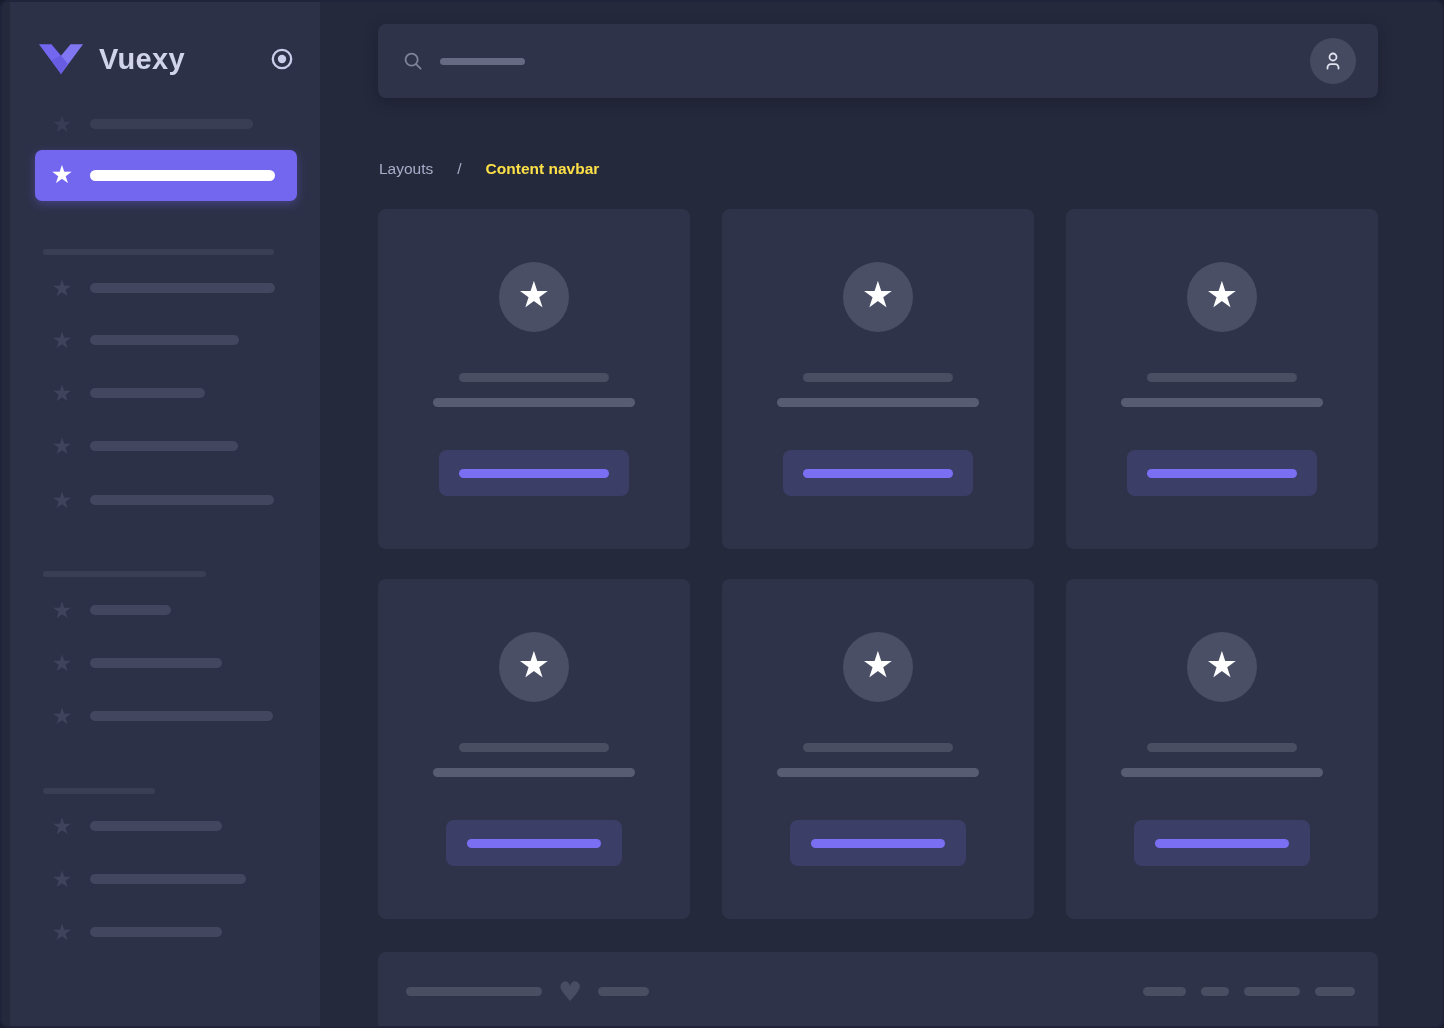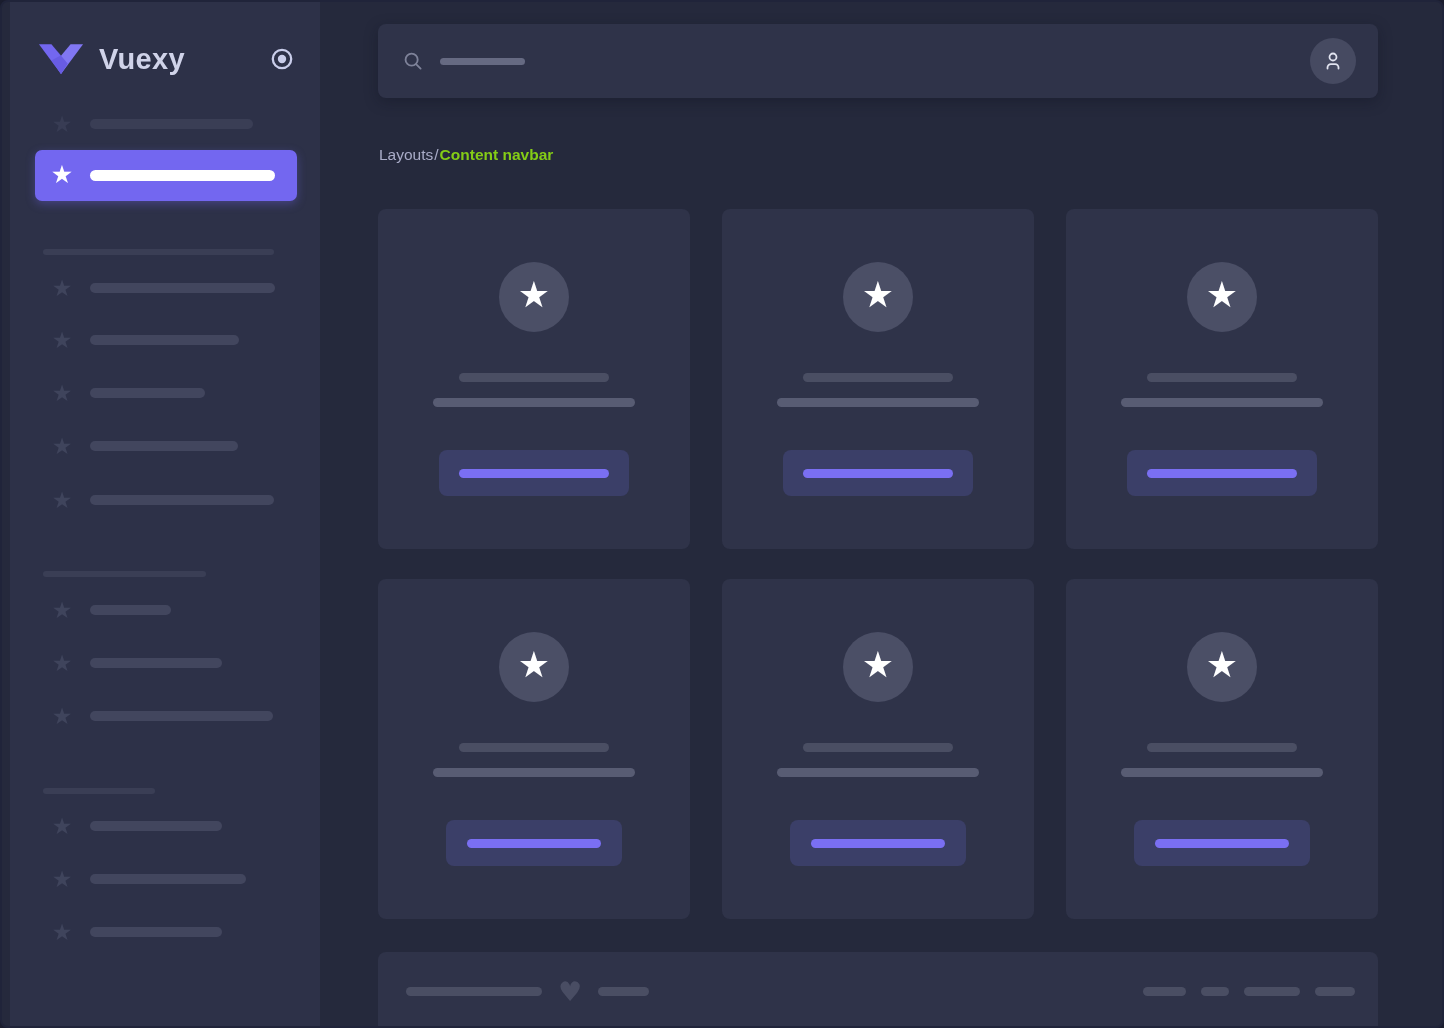--- a/index.html
+++ b/index.html
@@ -23,23 +23,23 @@
   .nav-active .nav-bar{left:55px;top:20px;height:11px;border-radius:6px;background:#ffffff;}
   .section-bar{position:absolute;left:33px;height:6px;border-radius:3px;background:#3a3e55;}
   
   .main{position:absolute;left:310px;top:0;right:0;bottom:0;}
   .navbar{position:absolute;left:66px;top:22px;width:1000px;height:74px;box-sizing:border-box;
     background:#2f3349;border-radius:8px;box-shadow:0 4px 14px rgba(14,17,32,.35);
     display:flex;align-items:center;padding:0 22px 0 24px;}
   .search-icon{display:flex;cursor:pointer;}
   .search-bar{width:85px;height:7px;border-radius:3.5px;background:#666a82;margin-left:16px;cursor:text;}
   .avatar{margin-left:auto;width:46px;height:46px;border-radius:50%;background:#464a61;display:flex;align-items:center;justify-content:center;cursor:pointer;}
-  .breadcrumb{position:absolute;left:67px;top:144px;display:flex;align-items:center;gap:1px;font-size:15.5px;color:#a9acc8;}
+  .breadcrumb{position:absolute;left:67px;top:158px;display:flex;align-items:center;gap:24px;font-size:15.5px;color:#a9acc8;}
   .breadcrumb .sep{color:#9success0a3bd;}
-  .breadcrumb .current{color:#84cc16;font-weight:700;}
+  .breadcrumb .current{color:#fde047;font-weight:700;}
   
   .grid{position:absolute;left:66px;top:207px;width:1000px;display:grid;grid-template-columns:repeat(3,1fr);column-gap:32px;row-gap:30px;}
   .card{position:relative;height:340px;background:#2f3349;border-radius:8px;}
   .card-circle{position:absolute;top:53px;left:50%;transform:translateX(-50%);width:70px;height:70px;border-radius:50%;background:#4b4f66;display:flex;align-items:center;justify-content:center;}
   .card-star{font-size:36px;line-height:1;color:#ffffff;font-family:"DejaVu Sans",sans-serif;padding-bottom:4px;}
   .card-line{position:absolute;left:50%;transform:translateX(-50%);height:9px;border-radius:4.5px;}
   .card-line1{top:164px;background:#4a4e63;}
   .card-line2{top:189px;background:#585c73;}
   .card-button{position:absolute;top:241px;left:50%;transform:translateX(-50%);height:46px;border-radius:8px;background:#3b3f68;display:flex;align-items:center;justify-content:center;cursor:pointer;}
   .card-button-bar{height:9px;border-radius:4.5px;background:#7a6ff2;}

